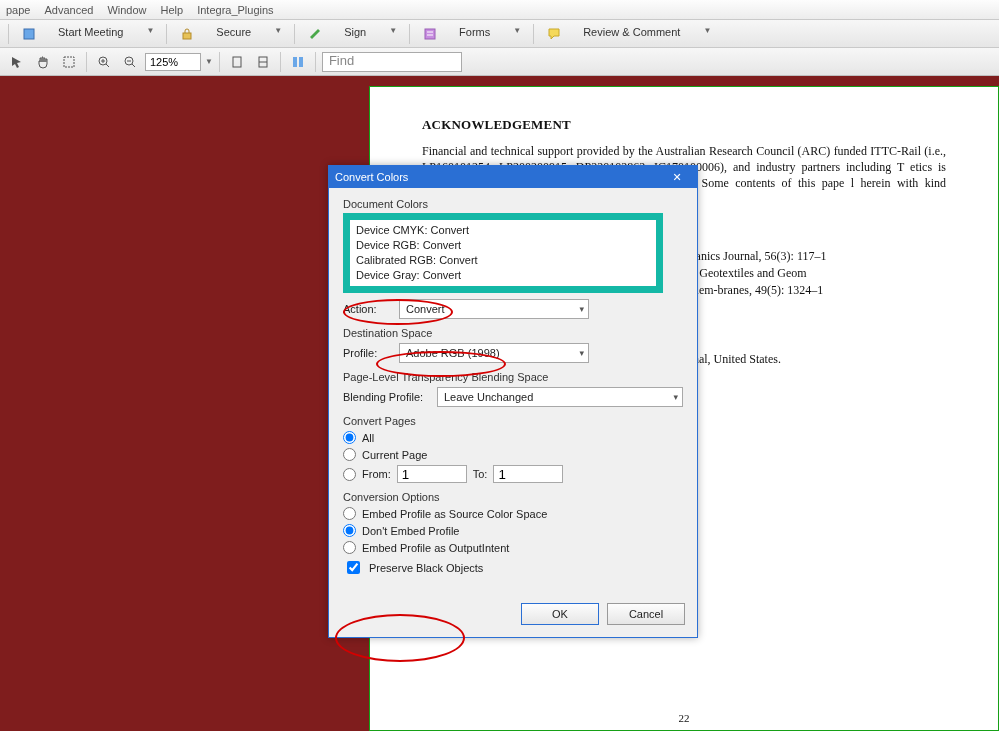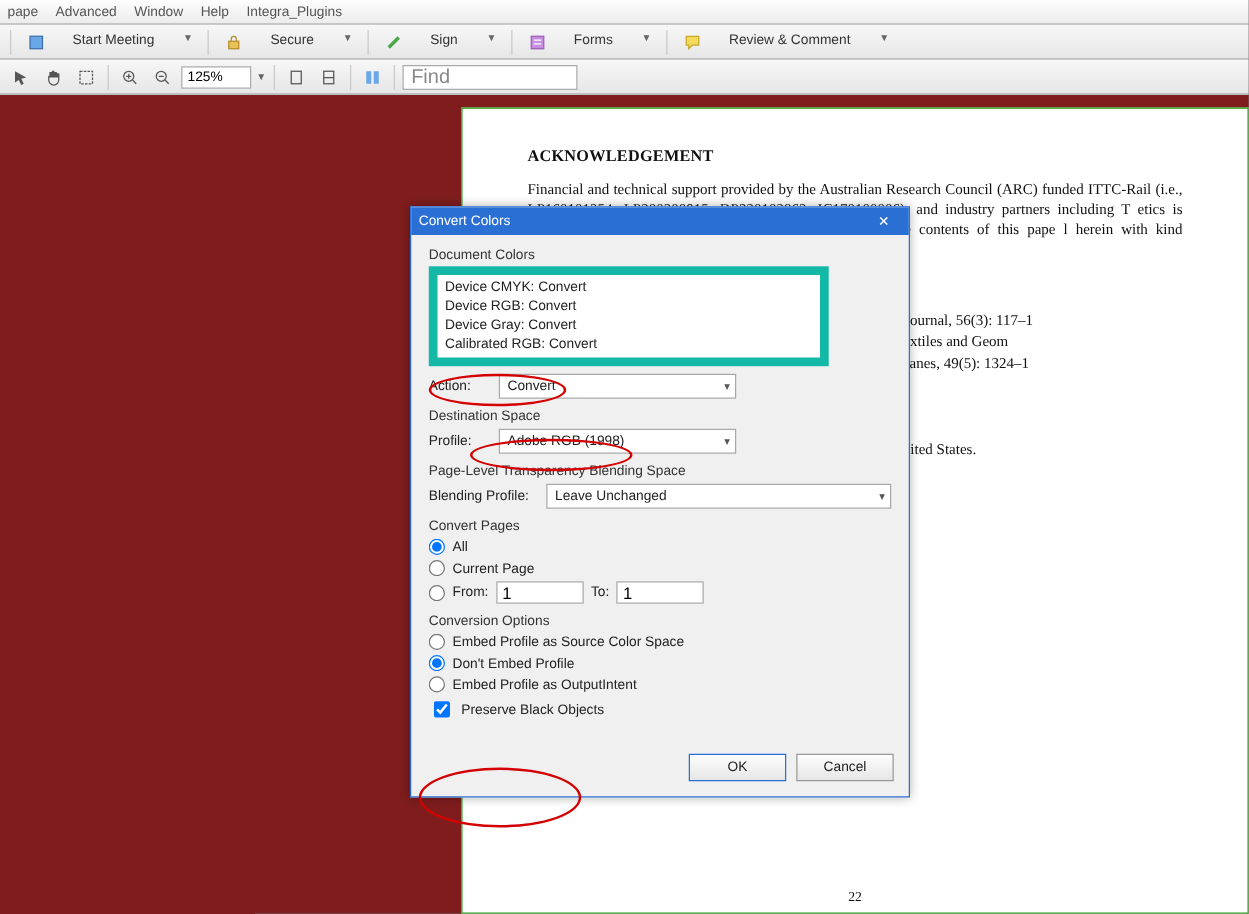--- a/index.html
+++ b/index.html
@@ -73,21 +73,21 @@
     width: 56px; height:18px;
     border:1px solid #aaa;
     background:#fff;
     font-size:11px;
     padding:0 4px;
   }
   .findbox {
     width: 140px; height:20px;
     border:1px solid #aaa;
     background:#fff;
-    font-size:16px;
+    font-size:13px;
     padding:0 6px;
     color:#888;
     display:flex; align-items:flex-start;
   }
 
   
   .docarea {
     position:absolute;
     top:76px; left:0; right:0; bottom:0;
     background:#7f1d1d;
@@ -120,21 +120,21 @@
   }
   .refs { font-size: 12px; line-height:1.35; }
   .refs div { margin-bottom: 1px; text-indent:-14px; padding-left:14px; text-align:justify; }
   .pagenum { position:absolute; bottom:6px; left:0; right:0; text-align:center; font-size:11px; }
 
   
   .dialog {
     position:absolute;
     left: 328px;
     top: 165px;
-    width: 400px;
+    width: 370px;
     background:#f0f0f0;
     border:1px solid #2a6fd4;
     box-shadow: 0 0 8px rgba(0,0,0,.3);
     font-family: "Segoe UI", Tahoma, sans-serif;
     font-size:11px;
     color:#222;
   }
   .dlg-title {
     height:22px;
     background:#2a6fd4;
@@ -358,22 +358,22 @@
       <span>✕</span>
     </div>
   </div>
   <div class="dlg-body">
 
     <div class="group">
       <div class="group-label">Document Colors</div>
       <div class="listbox">
         <div>Device CMYK: Convert</div>
         <div>Device RGB: Convert</div>
+        <div>Calibrated RGB: Convert</div>
         <div>Device Gray: Convert</div>
-        <div>Calibrated RGB: Convert</div>
       </div>
       <div class="row" style="margin-top:6px;">
         <label style="width:48px;">Action:</label>
         <div class="select" style="width:190px; flex:none;">
           <span>Convert</span>
           <span class="caret">▾</span>
         </div>
       </div>
     </div>
 

